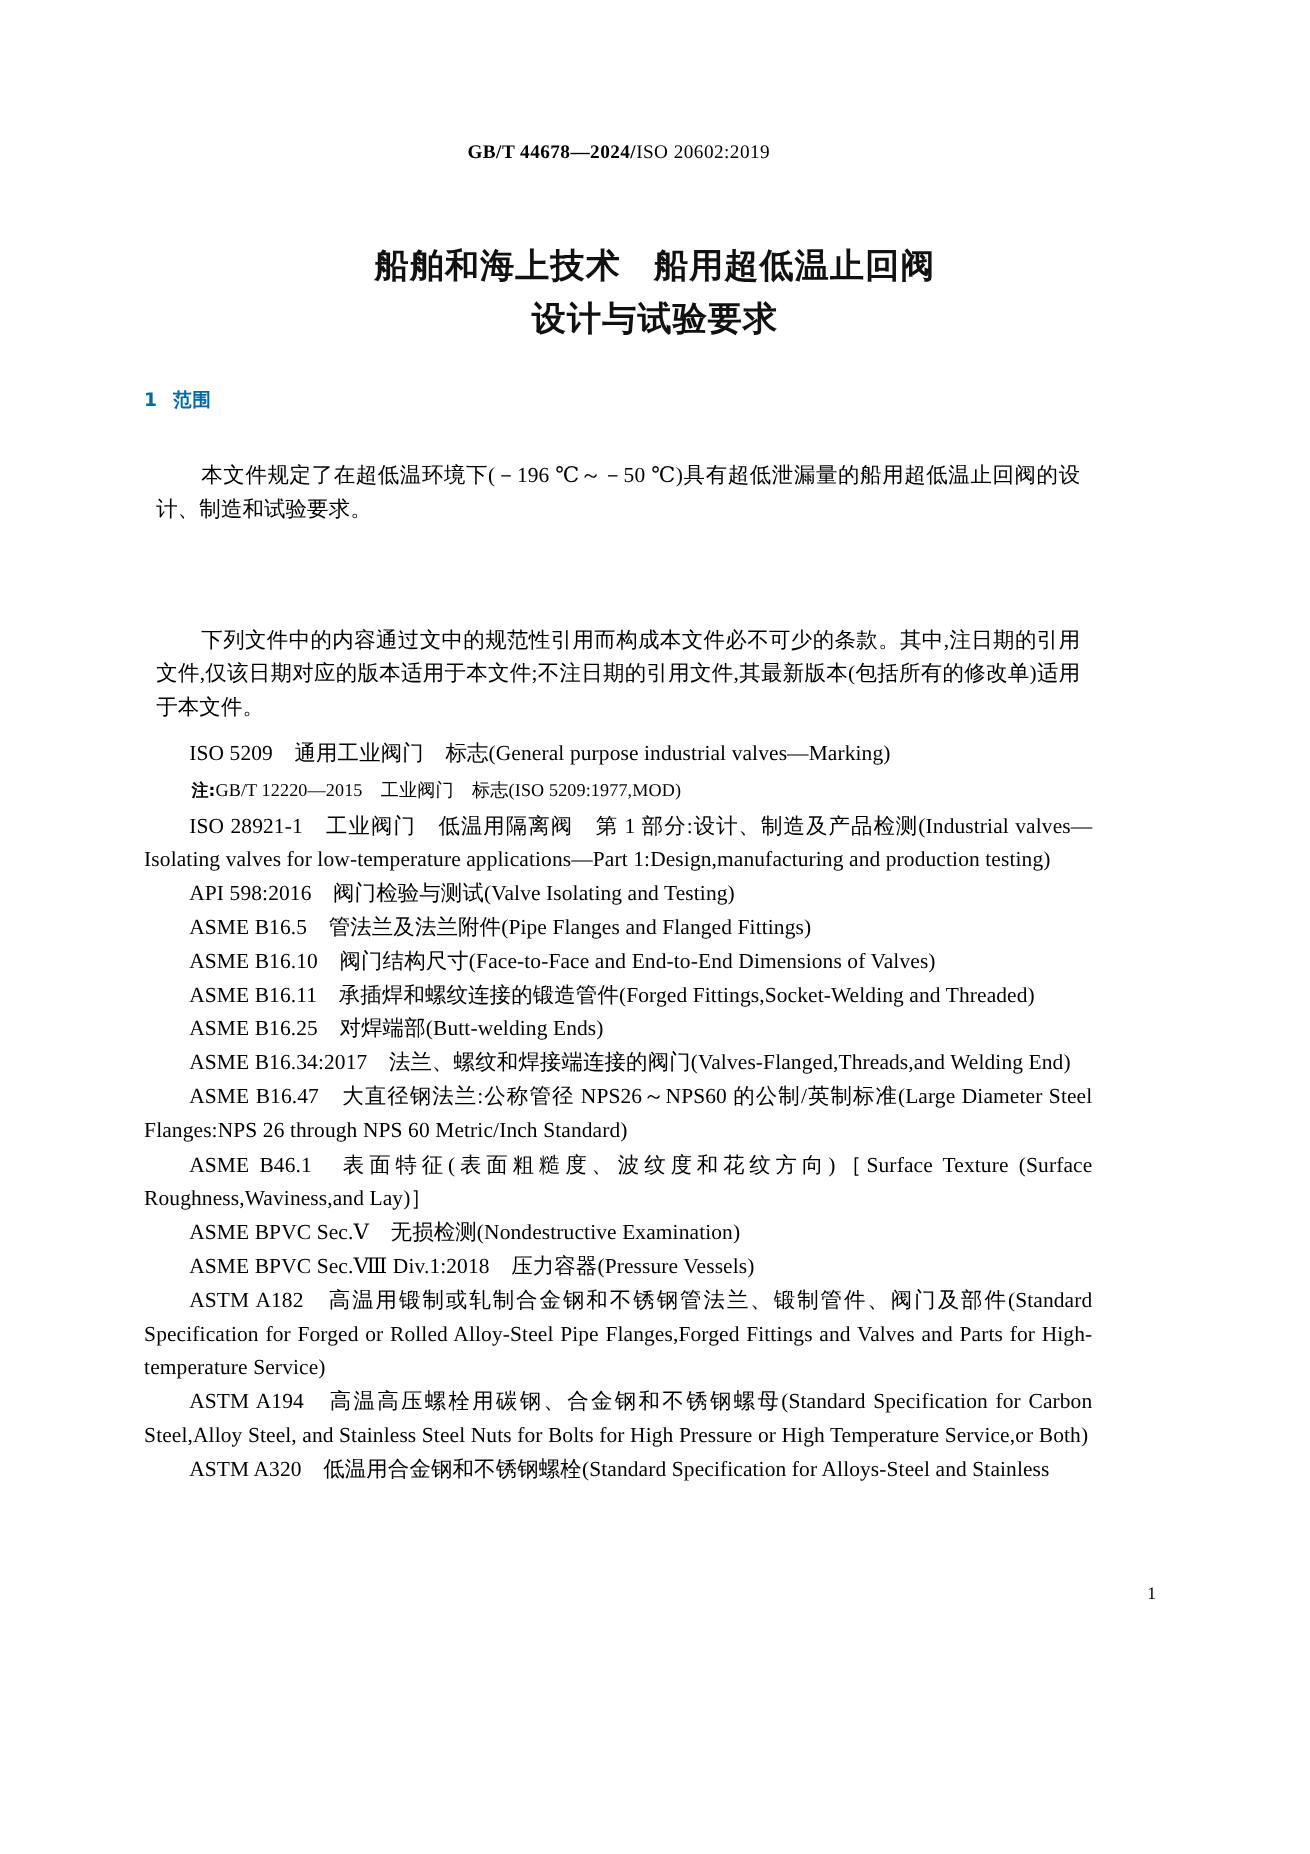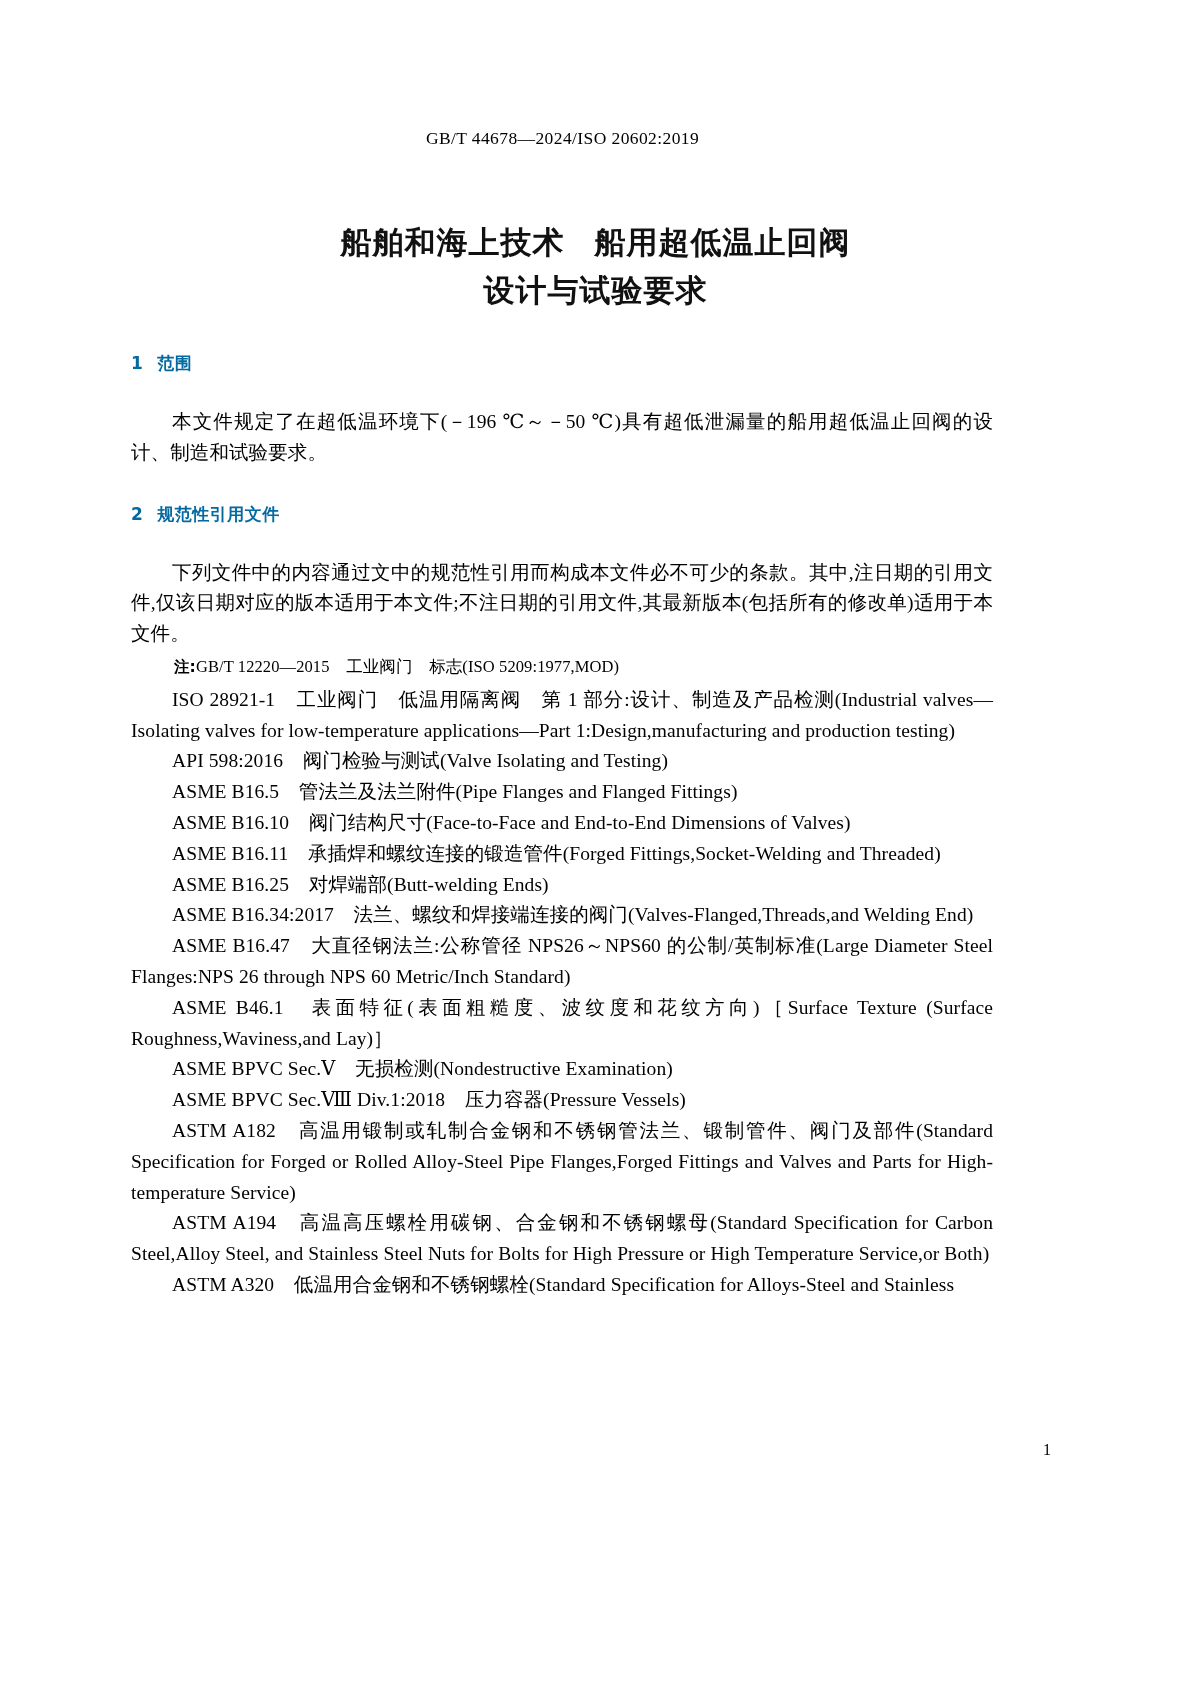--- a/index.html
+++ b/index.html
@@ -30,21 +30,21 @@
     left: 0;
     width: 1191px;
     text-align: center;
     padding-right: 66px;
     box-sizing: border-box;
     font-family: "Liberation Serif", "DejaVu Serif", serif;
     font-size: 17.5px;
     letter-spacing: 0.4px;
     white-space: nowrap;
   }
-  .header .std-a { font-weight: 400; }
+  .header .std-a { font-weight: 700; }
   .header .std-b { font-weight: 400; }
 
   
   .title-block {
     position: absolute;
     top: 218px;
     left: 0;
     width: 1191px;
     text-align: center;
   }
@@ -76,21 +76,21 @@
     padding: 0;
     color: #0369a1;
   }
   .sec-num { display: inline-block; }
   .sec-gap { display: inline-block; width: 14px; }
 
   .spacer-after-head { height: 32px; }
   .spacer-before-head { height: 34px; }
 
   p.body {
-    margin: 0;
+    margin: 11px;
     font-family: "Liberation Serif", "DejaVu Serif", serif;
     font-size: 19.5px;
     line-height: 30.8px;
     text-align: justify;
     text-justify: inter-ideograph;
     text-indent: 41px;
     letter-spacing: 0.1px;
   }
   p.ref {
     margin: 0;
@@ -148,26 +148,24 @@
   <div class="content">
 
     <h2 class="sec">
       <span class="sec-num">1</span><span class="sec-gap"></span><span>范围</span>
     </h2>
     <div class="spacer-after-head"></div>
     <p class="body">本文件规定了在超低温环境下(－196 ℃～－50 ℃)具有超低泄漏量的船用超低温止回阀的设计、制造和试验要求。</p>
 
     <div class="spacer-before-head"></div>
 
-    <h2 class="sec">
-      <span class="sec-num">2</span><span class="sec-gap"></span><span>规范性引用文件</span>
-    </h2>
     <div class="spacer-after-head"></div>
     <p class="body">下列文件中的内容通过文中的规范性引用而构成本文件必不可少的条款。其中,注日期的引用文件,仅该日期对应的版本适用于本文件;不注日期的引用文件,其最新版本(包括所有的修改单)适用于本文件。</p>
 
+    <p class="ref">ISO 5209　通用工业阀门　标志(General purpose industrial valves—Marking)</p>
     <p class="note"><span class="lbl">注:</span><span>GB/T 12220—2015　工业阀门　标志(ISO 5209:1977,MOD)</span></p>
     <p class="ref">ISO 28921-1　工业阀门　低温用隔离阀　第 1 部分:设计、制造及产品检测(Industrial valves—Isolating valves for low-temperature applications—Part 1:Design,manufacturing and production testing)</p>
     <p class="ref">API 598:2016　阀门检验与测试(Valve Isolating and Testing)</p>
     <p class="ref">ASME B16.5　管法兰及法兰附件(Pipe Flanges and Flanged Fittings)</p>
     <p class="ref">ASME B16.10　阀门结构尺寸(Face-to-Face and End-to-End Dimensions of Valves)</p>
     <p class="ref">ASME B16.11　承插焊和螺纹连接的锻造管件(Forged Fittings,Socket-Welding and Threaded)</p>
     <p class="ref">ASME B16.25　对焊端部(Butt-welding Ends)</p>
     <p class="ref">ASME B16.34:2017　法兰、螺纹和焊接端连接的阀门(Valves-Flanged,Threads,and Welding End)</p>
     <p class="ref">ASME B16.47　大直径钢法兰:公称管径 NPS26～NPS60 的公制/英制标准(Large Diameter Steel Flanges:NPS 26 through NPS 60 Metric/Inch Standard)</p>
     <p class="ref">ASME B46.1　表面特征(表面粗糙度、波纹度和花纹方向)［Surface Texture (Surface Roughness,Waviness,and Lay)］</p>

